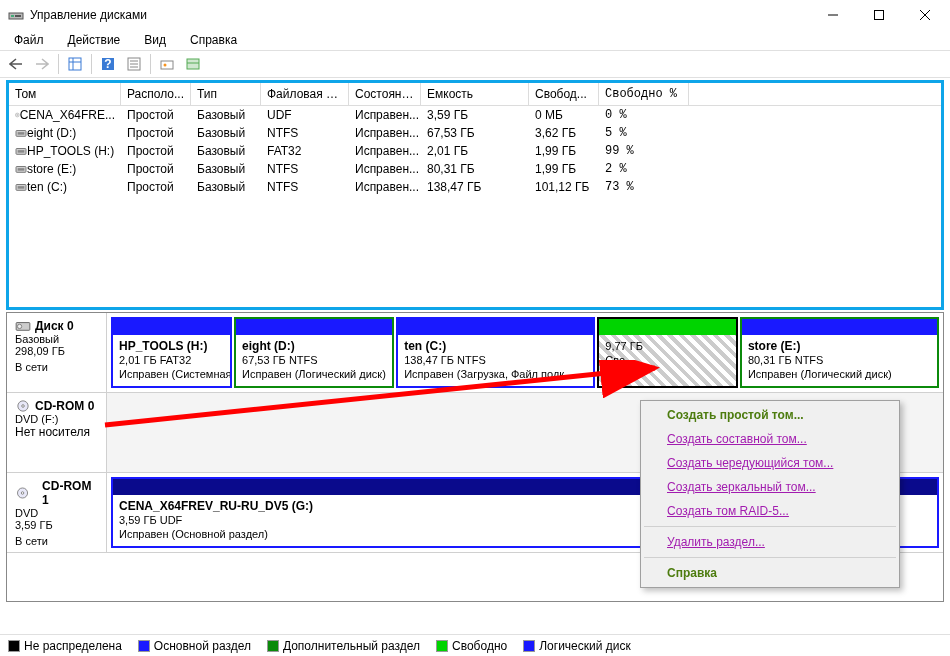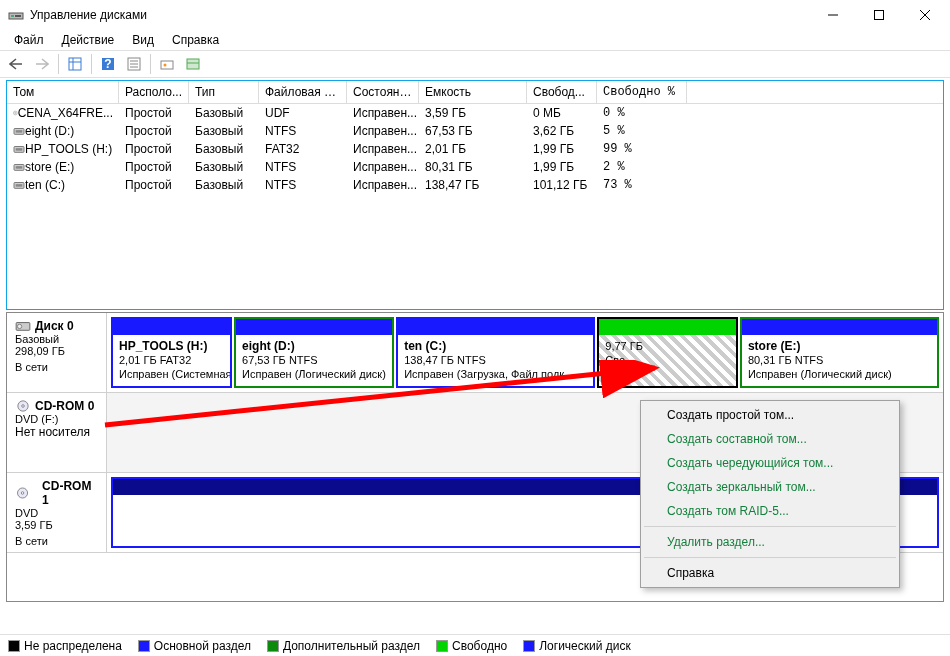--- a/index.html
+++ b/index.html
@@ -2,26 +2,26 @@
 <html><head>
 <meta charset="utf-8">
 <style>
 * { margin: 0; padding: 0; box-sizing: border-box; font-family: "Segoe UI", Tahoma, sans-serif; font-size: 12px; }
 body { background: #fff; width: 950px; height: 656px; overflow: hidden; position: relative; }
 .titlebar { height: 30px; display: flex; align-items: center; padding: 0 2px 0 8px; background: #fff; }
 .titlebar .icon { width: 16px; height: 16px; margin-right: 6px; }
 .titlebar .title { flex: 1; font-size: 12px; }
 .winbtns { display: flex; }
 .winbtn { width: 46px; height: 30px; display: flex; align-items: center; justify-content: center; }
-.menubar { height: 20px; display: flex; align-items: center; padding: 0 6px; gap: 2px; }
+.menubar { height: 20px; display: flex; align-items: center; padding: 0 6px; gap: 8px; }
 .menubar span { padding: 2px 8px; }
 .toolbar { height: 28px; display: flex; align-items: center; padding: 2px 4px; border-top: 1px solid #e0e0e0; border-bottom: 1px solid #e0e0e0; gap: 2px; }
 .tbtn { width: 24px; height: 22px; display: flex; align-items: center; justify-content: center; border: 1px solid transparent; }
 .tsep { width: 1px; height: 20px; background: #d0d0d0; margin: 0 2px; }
-.tableview { border: 1px solid #0ea5e9; margin: 2px 6px; height: 230px; overflow: auto; }
+.tableview { border: 3px solid #0ea5e9; margin: 2px 6px; height: 230px; overflow: auto; }
 .thead { display: flex; background: #fff; border-bottom: 1px solid #dcdcdc; position: sticky; top: 0; }
 .th { padding: 4px 6px; border-right: 1px solid #dcdcdc; font-weight: normal; white-space: nowrap; overflow: hidden; text-overflow: ellipsis; }
 .trow { display: flex; }
 .td { padding: 2px 6px; white-space: nowrap; overflow: hidden; text-overflow: ellipsis; display: flex; align-items: center; }
 .col0 { width: 112px; } .col1 { width: 70px; } .col2 { width: 70px; } .col3 { width: 88px; }
 .col4 { width: 72px; text-align: right; } .col5 { width: 108px; } .col6 { width: 70px; } .col7 { width: 90px; font-family: Liberation Mono, monospace; }
 .graphview { border: 1px solid #888; margin: 2px 6px; height: 290px; overflow: auto; position: relative; }
 .diskrow { display: flex; border-bottom: 1px solid #d0d0d0; height: 80px; background: #fff; }
 .disklabel { width: 100px; padding: 6px 8px; border-right: 1px solid #d0d0d0; }
 .disklabel b { display: block; }
@@ -29,22 +29,22 @@
 .part { border: 1px solid #000; display: flex; flex-direction: column; overflow: hidden; }
 .pheader { height: 16px; }
 .pbody { flex: 1; padding: 4px 6px; font-size: 11px; line-height: 14px; overflow: hidden; white-space: nowrap; }
 .pbody b { font-size: 12px; }
 .unalloc { background: repeating-linear-gradient(45deg, #fff, #fff 4px, #ccc 4px, #ccc 8px); }
 .legend { position: absolute; bottom: 0; left: 0; right: 0; height: 22px; display: flex; padding: 0 8px; gap: 16px; background: #fff; border-top: 1px solid #e0e0e0; }
 .lgitem { display: flex; align-items: center; gap: 4px; font-size: 11px; }
 .lgsw { width: 12px; height: 12px; border: 1px solid #999; }
 .ctxmenu { position: absolute; top: 400px; left: 640px; width: 260px; background: #f0f0f0; border: 1px solid #a0a0a0; box-shadow: 3px 3px 6px rgba(0,0,0,0.25); padding: 2px; z-index: 100; }
 .ctxitem { padding: 5px 24px; font-size: 12px; }
-.ctxitem.enabled { color: #000000; }
-.ctxitem.disabled { color: #15803d; }
+.ctxitem.enabled { color: #4d7c0f; font-weight: bold; }
+.ctxitem.disabled { color: #a21caf; text-decoration: underline; }
 .ctxsep { height: 1px; background: #d0d0d0; margin: 3px 1px; }
 .arrow { position: absolute; z-index: 50; pointer-events: none; }
 .volicon { width: 12px; height: 10px; }
 .diskicon { width: 16px; height: 12px; }
 </style>
 </head>
 <body>
 
 <div class="titlebar">
   <span class="icon">
@@ -286,20 +286,21 @@
           </svg>
           <b>CD-ROM 1</b>
         </div>
         <div style="font-size:11px">DVD</div>
         <div style="font-size:11px">3,59 ГБ</div>
         <div style="font-size:11px;margin-top:4px">В сети</div>
       </div>
       <div class="partitions">
         <div class="part" style="flex: 1 1 0%; border-color: rgb(25, 25, 255); border-width: 2px;">
           <div class="pheader" style="background: rgb(10, 10, 140);"></div>
+          <div class="pbody"><b>CENA_X64FREV_RU-RU_DV5  (G:)</b><br>3,59 ГБ UDF<br>Исправен (Основной раздел)</div>
         </div>
       </div>
     </div>
   </div>
 
 <div class="legend" id="legend">
     <div class="lgitem">
       <span class="lgsw" style="background:#000000"></span>
       <span>Не распределена</span>
     </div>

